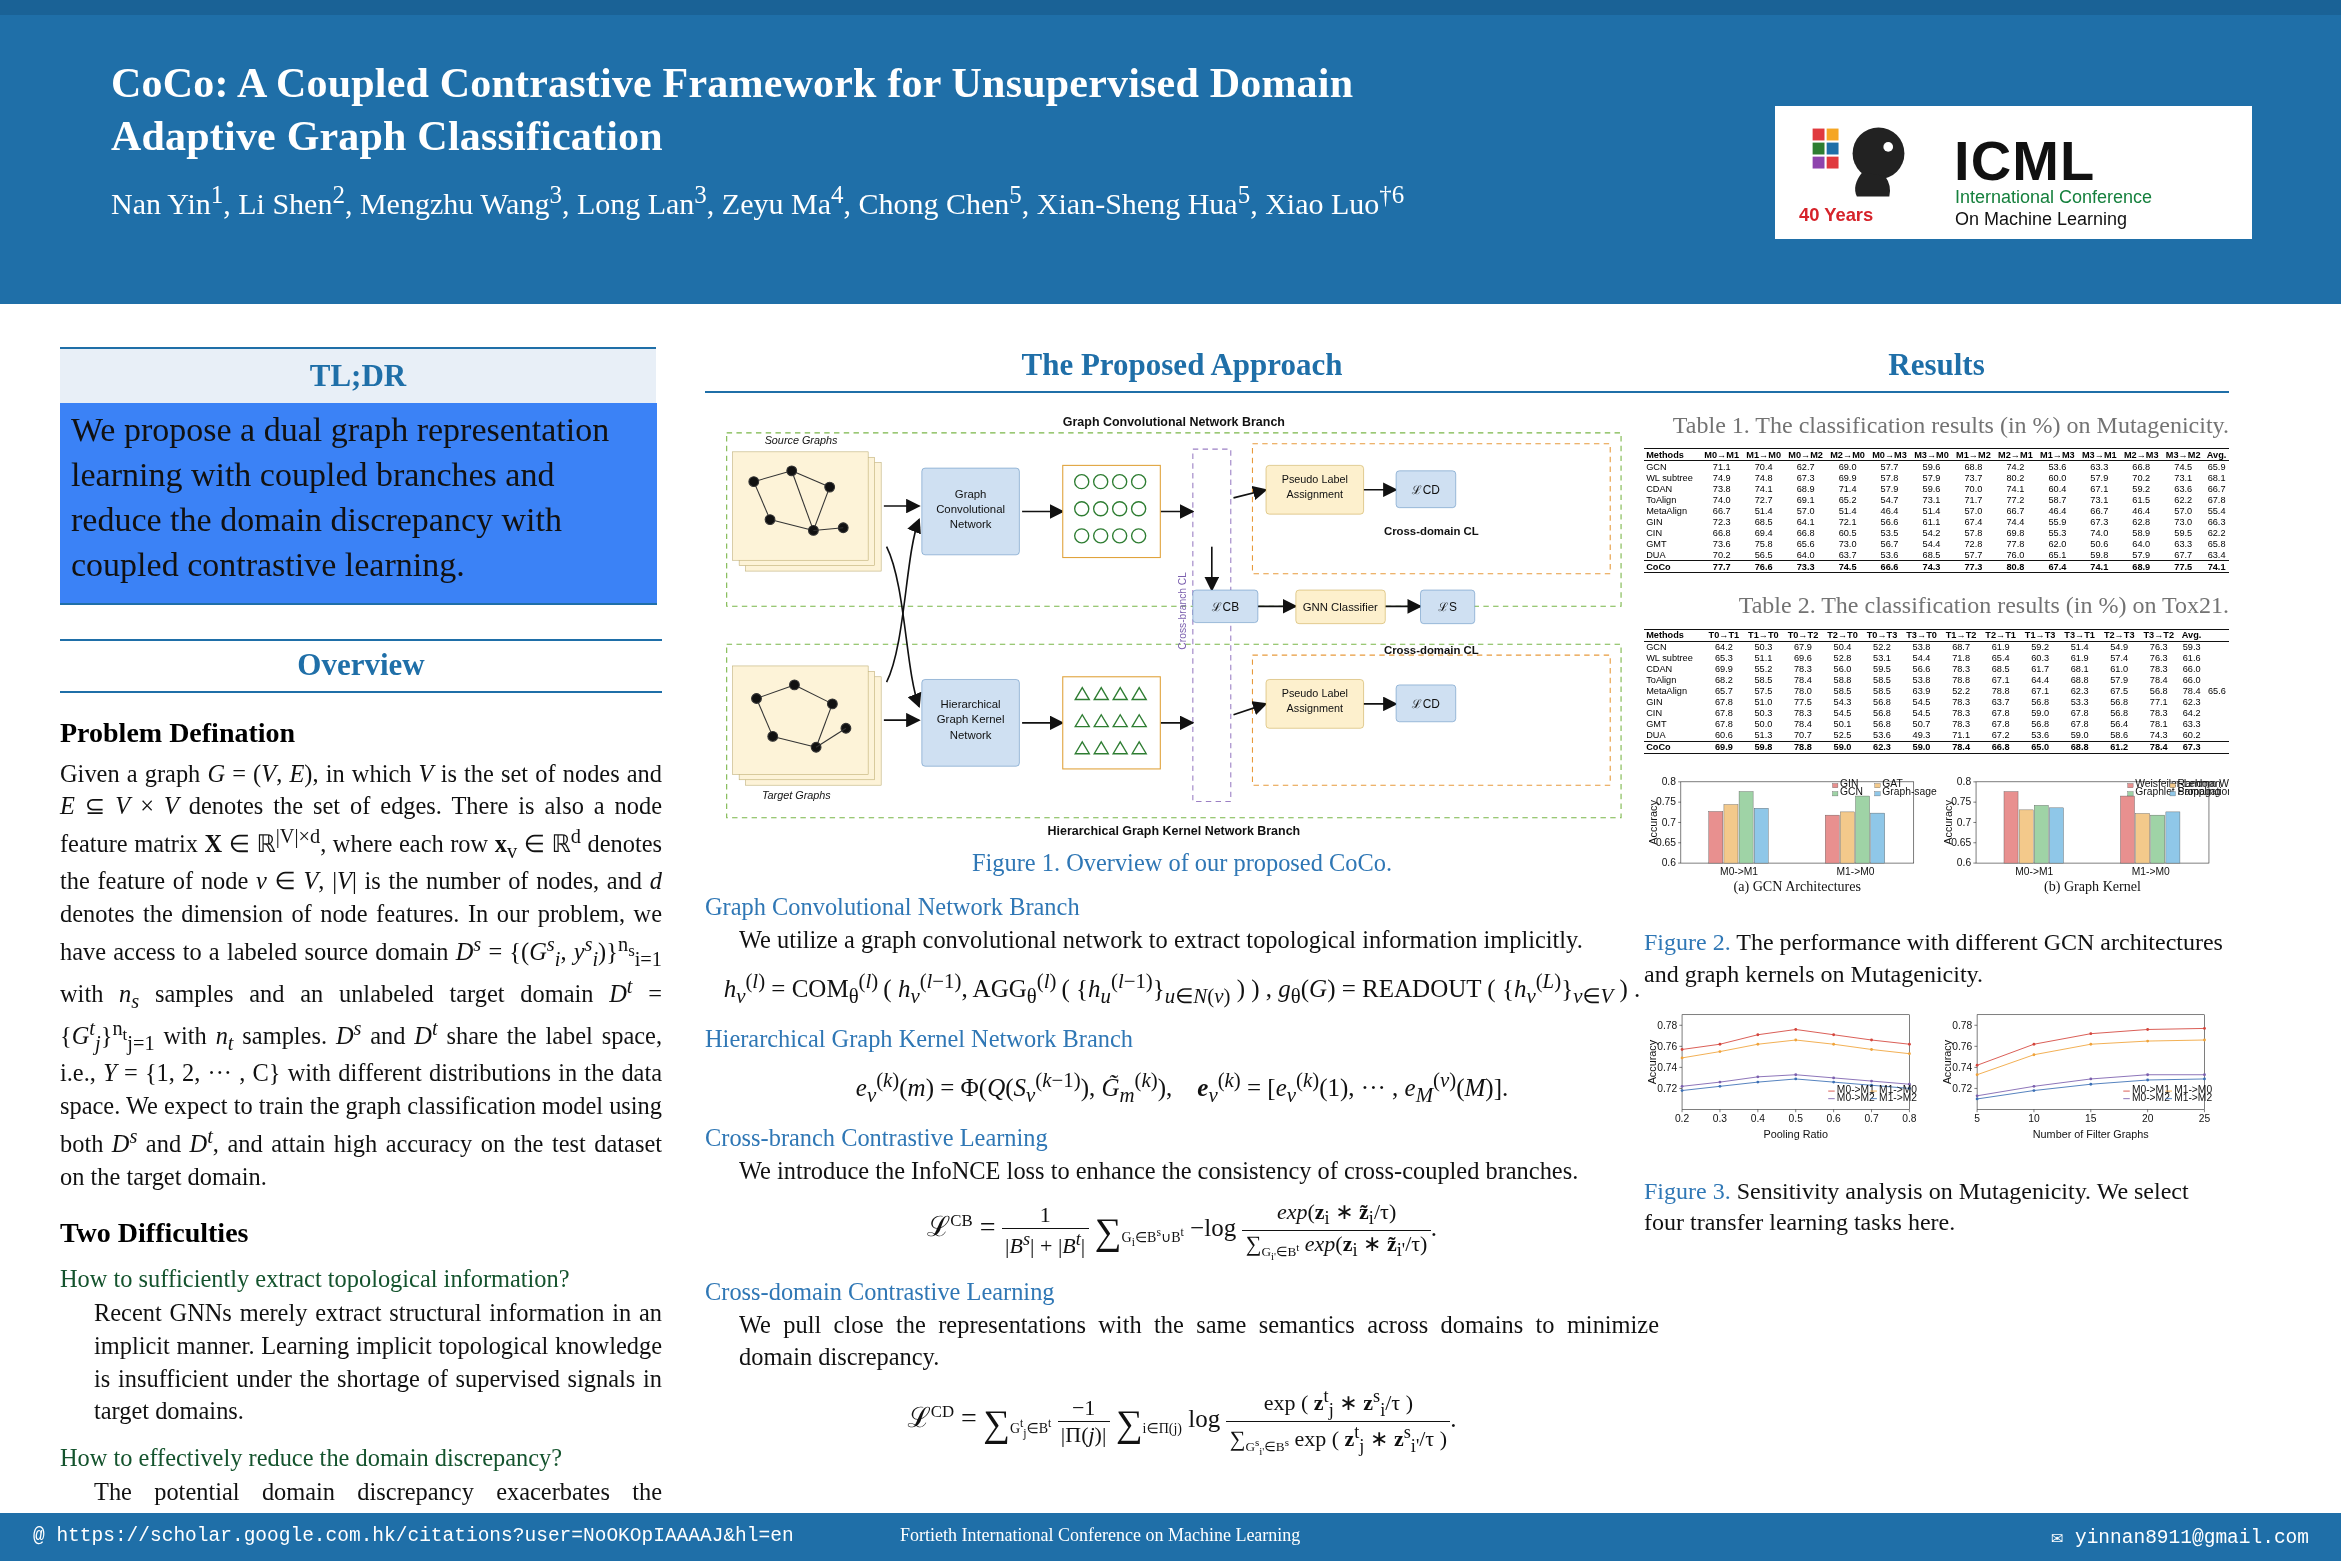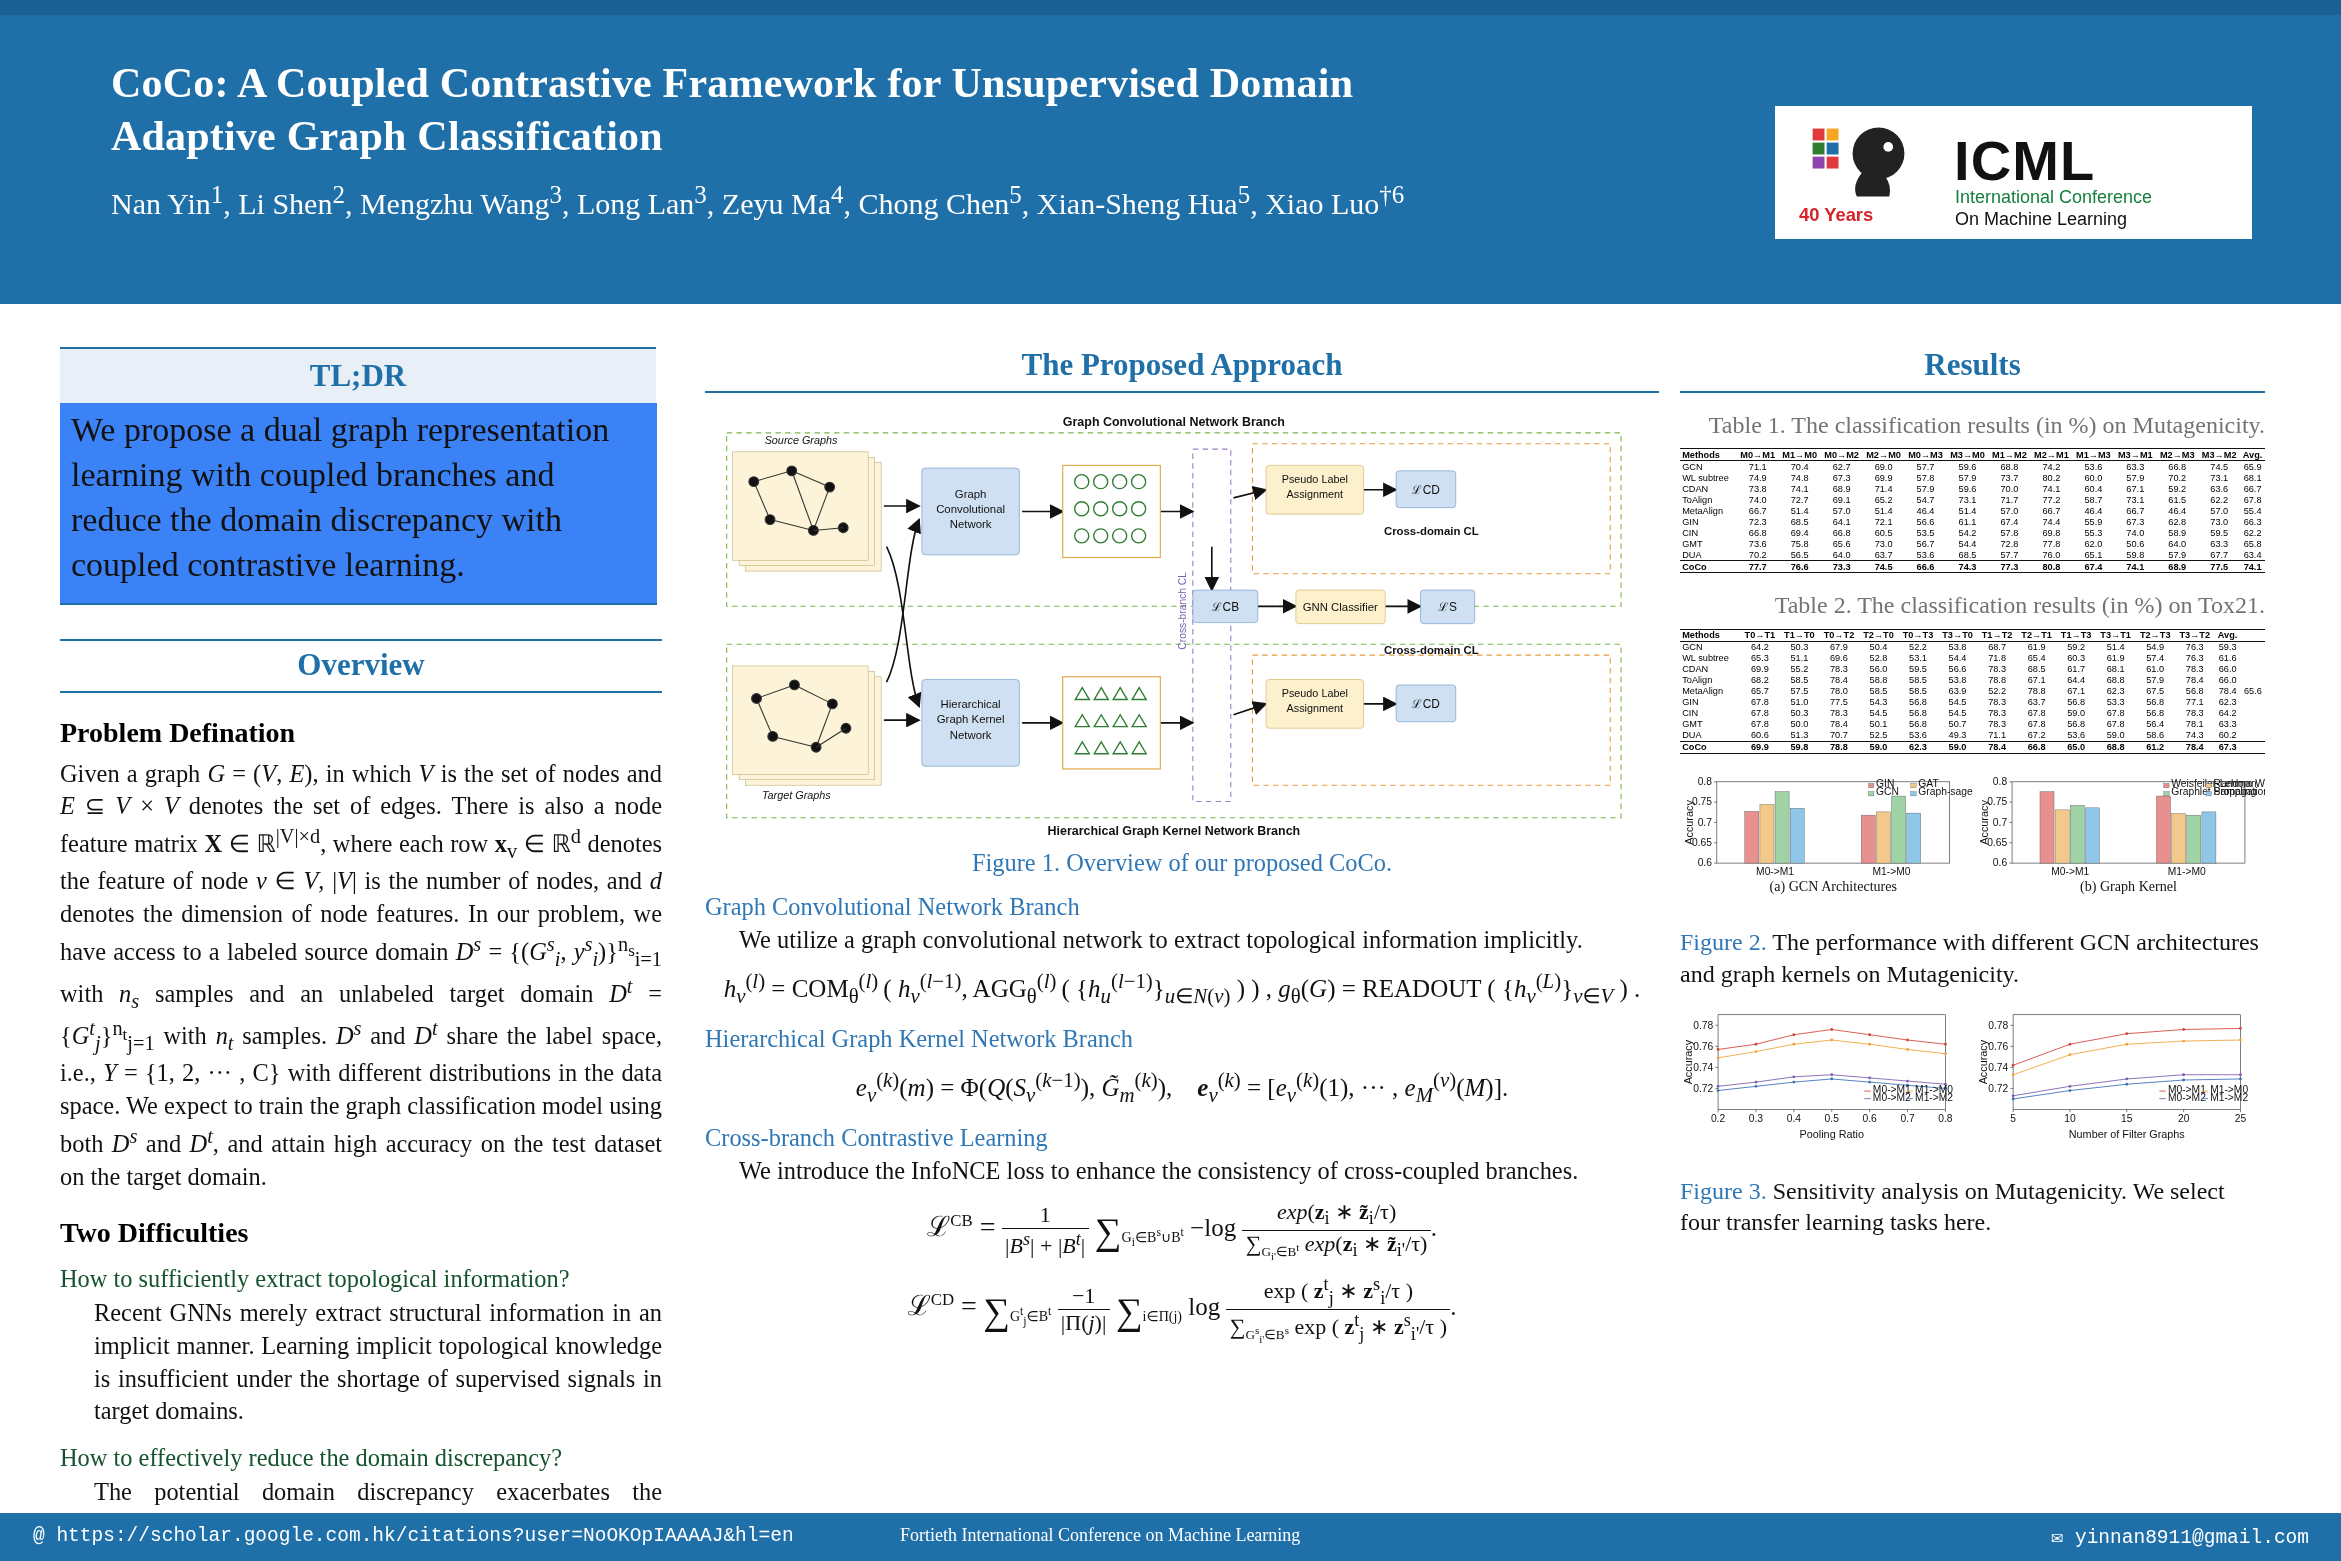--- a/index.html
+++ b/index.html
@@ -74,21 +74,21 @@
   .fig-cap { color:#2f77b5; font-size:24.4px; text-align:center; margin-top:4.3px; }
   .c2-para { margin-top:14px; font-size:24.4px; line-height:1.34; color:#111; text-align:justify; }
   .c2-para .lead { color:#2f77b5; }
   .c2-ind { display:block; padding-left:34px; }
   .eq { margin-top:12px; margin-bottom:3.3px; text-align:center; font-family:"Liberation Serif", serif; font-size:25px; color:#111; }
   .frac { display:inline-block; vertical-align:middle; text-align:center; }
   .frac .num { display:block; border-bottom:1.1px solid #111; padding:0 3.3px; }
   .frac .den { display:block; padding:0 3.3px; }
   .big { font-size:1.5em; vertical-align:-0.22em; }
   
-  .col3 { position:absolute; left:1680px; top:347px; width:585px; }
+  .col3 { position:absolute; left:1644px; top:347px; width:585px; }
   .c3-head { color:#1f6fa8; font-size:31px; font-weight:bold; text-align:center;
              border-bottom:2.2px solid #1f6fa8; padding-bottom:7.6px; }
   .tbl-cap { color:#737373; font-size:24px; text-align:right; margin-top:17px; line-height:1.25;}
   table.res { border-collapse:collapse; margin-top:8.7px; font-family:"Liberation Sans", sans-serif; font-size:9.2px; width:585px; }
   table.res th, table.res td { padding:0.5px 1.1px; text-align:center; white-space:nowrap; }
   table.res th:first-child, table.res td:first-child { text-align:left; padding-left:2.2px; }
   table.res thead tr { border-top:1.1px solid #111; border-bottom:0.5px solid #111; }
   table.res tbody tr.lastgrp { border-bottom:0.5px solid #111; }
   table.res tbody tr.final { border-bottom:1.1px solid #111; }
   table.res tr.final td { font-weight:bold; }
@@ -320,20 +320,24 @@
     <span class="c2-ind">We introduce the InfoNCE loss to enhance the consistency of cross-coupled branches.</span>
   </div>
   <div class="eq">
     <span style="font-size:28px;">ℒ<sup style="font-size:0.6em">CB</sup> =</span>
     <span class="frac" style="font-size:22px;"><span class="num">1</span><span class="den">|<i>B<sup>s</sup></i>| + |<i>B<sup>t</sup></i>|</span></span>
     <span class="big">∑</span><sub style="font-size:14px;">G<sub>i</sub>∈B<sup>s</sup>∪B<sup>t</sup></sub>
     −log
     <span class="frac" style="font-size:22px;"><span class="num"><i>exp</i>(<b>z</b><sub>i</sub> ∗ <b>z̃</b><sub>i</sub>/τ)</span><span class="den">∑<sub style="font-size:0.6em">G<sub>i'</sub>∈B<sup>t</sup></sub> <i>exp</i>(<b>z</b><sub>i</sub> ∗ <b>z̃</b><sub>i'</sub>/τ)</span></span>.
   </div>
 
+  <div class="c2-para">
+    <span class="lead">Cross-domain Contrastive Learning</span>
+    <span class="c2-ind">We pull close the representations with the same semantics across domains to minimize domain discrepancy.</span>
+  </div>
   <div class="eq">
     <span style="font-size:28px;">ℒ<sup style="font-size:0.6em">CD</sup> =</span>
     <span class="big">∑</span><sub style="font-size:14px;">G<sup>t</sup><sub>j</sub>∈B<sup>t</sup></sub>
     <span class="frac" style="font-size:22px;"><span class="num">−1</span><span class="den">|Π(<i>j</i>)|</span></span>
     <span class="big">∑</span><sub style="font-size:14px;">i∈Π(j)</sub>
     log
     <span class="frac" style="font-size:22px;"><span class="num">exp ( <b>z</b><sup>t</sup><sub>j</sub> ∗ <b>z</b><sup>s</sup><sub>i</sub>/τ )</span><span class="den">∑<sub style="font-size:0.6em">G<sup>s</sup><sub>i'</sub>∈B<sup>s</sup></sub> exp ( <b>z</b><sup>t</sup><sub>j</sub> ∗ <b>z</b><sup>s</sup><sub>i'</sub>/τ )</span></span>.
   </div>
 </div>
 

